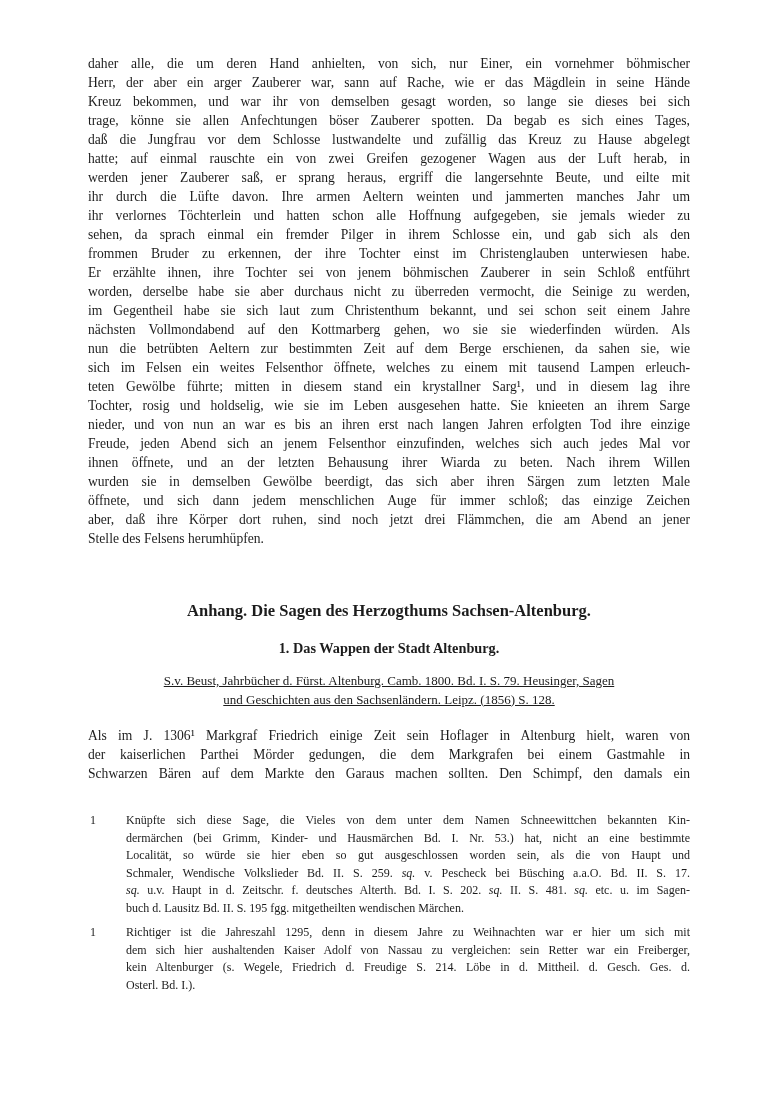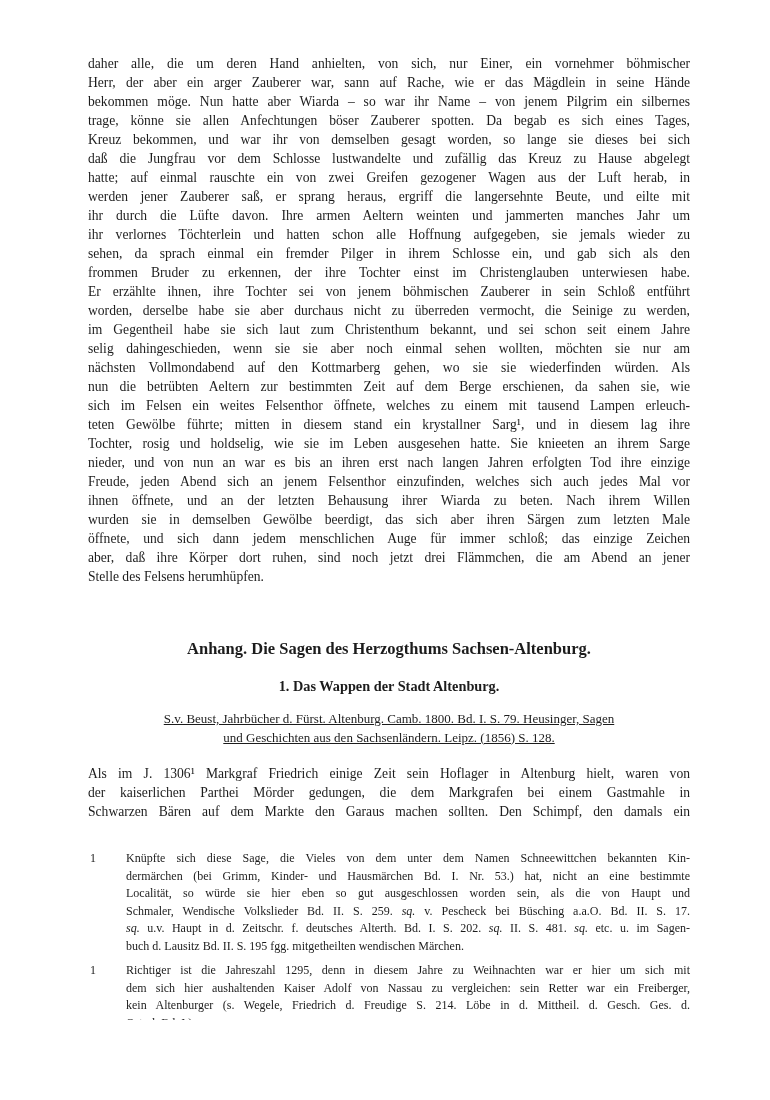--- a/index.html
+++ b/index.html
@@ -94,34 +94,32 @@
 </style>
 </head>
 <body>
 
 <div class="page">
   <div class="column">
 
     <div class="para main-story">
         <div class="line">daher alle, die um deren Hand anhielten, von sich, nur Einer, ein vornehmer böhmischer</div>
         <div class="line">Herr, der aber ein arger Zauberer war, sann auf Rache, wie er das Mägdlein in seine Hände</div>
-        <div class="line">bekommen möge. Nun hatte aber Wiarda – so war ihr Name – von jenem Pilgrim ein silbernes</div>
+        <div class="line">Kreuz bekommen, und war ihr von demselben gesagt worden, so lange sie dieses bei sich</div>
         <div class="line">trage, könne sie allen Anfechtungen böser Zauberer spotten. Da begab es sich eines Tages,</div>
-        <div class="line">Kreuz bekommen, und war ihr von demselben gesagt worden, so lange sie dieses bei sich</div>
         <div class="line">daß die Jungfrau vor dem Schlosse lustwandelte und zufällig das Kreuz zu Hause abgelegt</div>
         <div class="line">hatte; auf einmal rauschte ein von zwei Greifen gezogener Wagen aus der Luft herab, in</div>
         <div class="line">werden jener Zauberer saß, er sprang heraus, ergriff die langersehnte Beute, und eilte mit</div>
         <div class="line">ihr durch die Lüfte davon. Ihre armen Aeltern weinten und jammerten manches Jahr um</div>
         <div class="line">ihr verlornes Töchterlein und hatten schon alle Hoffnung aufgegeben, sie jemals wieder zu</div>
         <div class="line">sehen, da sprach einmal ein fremder Pilger in ihrem Schlosse ein, und gab sich als den</div>
         <div class="line">frommen Bruder zu erkennen, der ihre Tochter einst im Christenglauben unterwiesen habe.</div>
         <div class="line">Er erzählte ihnen, ihre Tochter sei von jenem böhmischen Zauberer in sein Schloß entführt</div>
         <div class="line">worden, derselbe habe sie aber durchaus nicht zu überreden vermocht, die Seinige zu werden,</div>
         <div class="line">im Gegentheil habe sie sich laut zum Christenthum bekannt, und sei schon seit einem Jahre</div>
-        <div class="line">selig dahingeschieden, wenn sie sie aber noch einmal sehen wollten, möchten sie nur am</div>
         <div class="line">nächsten Vollmondabend auf den Kottmarberg gehen, wo sie sie wiederfinden würden. Als</div>
         <div class="line">nun die betrübten Aeltern zur bestimmten Zeit auf dem Berge erschienen, da sahen sie, wie</div>
         <div class="line">sich im Felsen ein weites Felsenthor öffnete, welches zu einem mit tausend Lampen erleuch-</div>
         <div class="line">teten Gewölbe führte; mitten in diesem stand ein krystallner Sarg¹, und in diesem lag ihre</div>
         <div class="line">Tochter, rosig und holdselig, wie sie im Leben ausgesehen hatte. Sie knieeten an ihrem Sarge</div>
         <div class="line">nieder, und von nun an war es bis an ihren erst nach langen Jahren erfolgten Tod ihre einzige</div>
         <div class="line">Freude, jeden Abend sich an jenem Felsenthor einzufinden, welches sich auch jedes Mal vor</div>
         <div class="line">ihnen öffnete, und an der letzten Behausung ihrer Wiarda zu beten. Nach ihrem Willen</div>
         <div class="line">wurden sie in demselben Gewölbe beerdigt, das sich aber ihren Särgen zum letzten Male</div>
         <div class="line">öffnete, und sich dann jedem menschlichen Auge für immer schloß; das einzige Zeichen</div>

